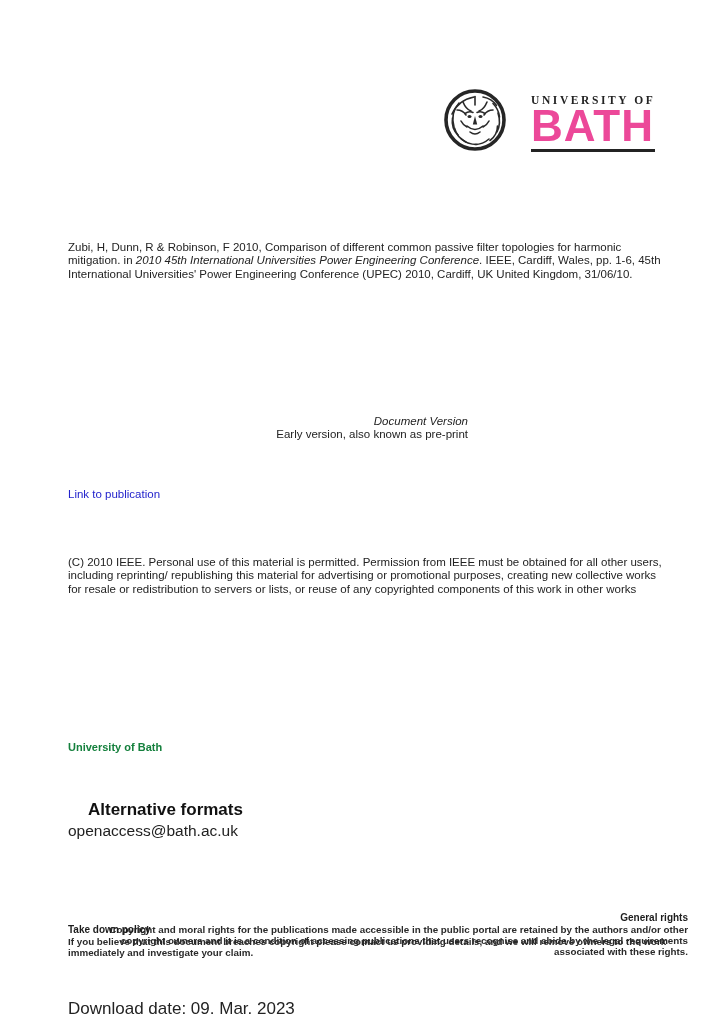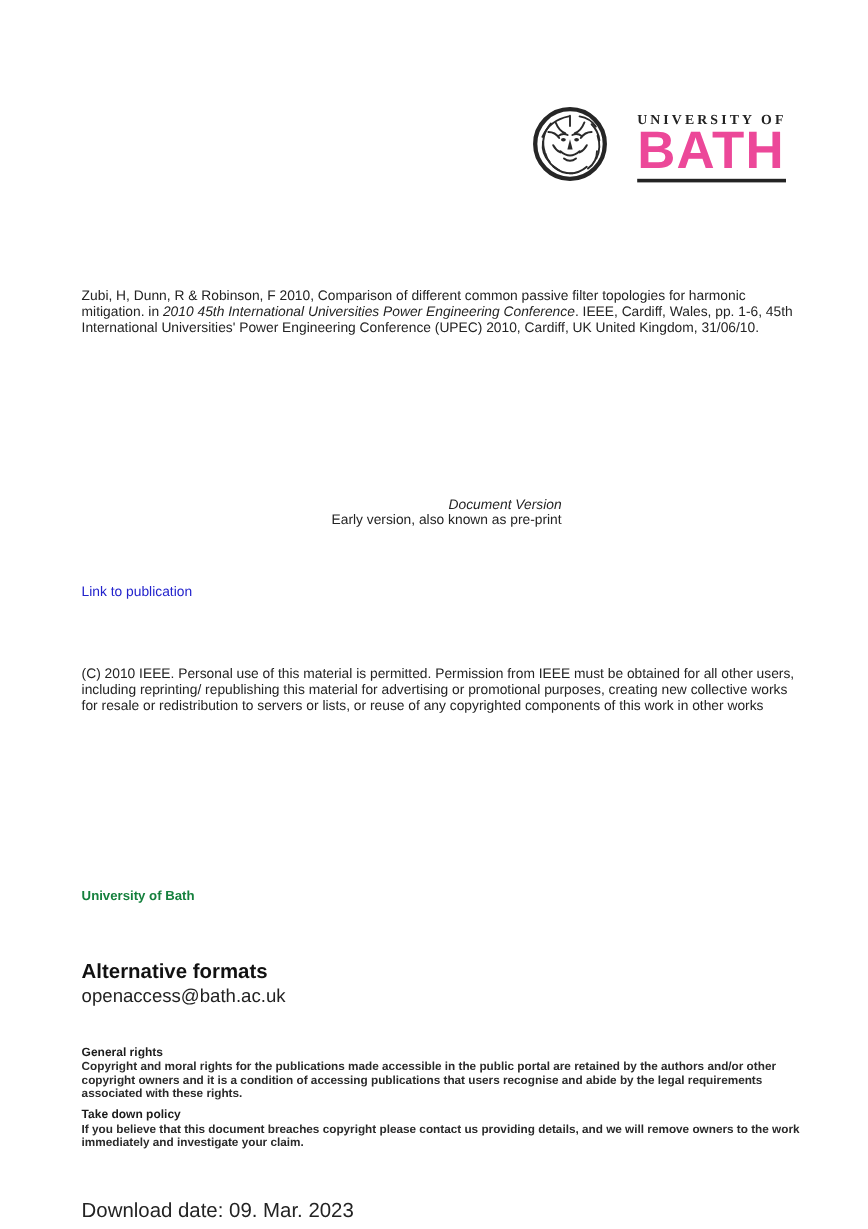--- a/index.html
+++ b/index.html
@@ -66,39 +66,40 @@
     font-size: 11px;
     font-weight: 700;
     color: #15803d;
   }
   .altformats-block { top: 799px; width: 620px; }
   .altformats-heading {
     font-size: 17px;
     font-weight: 700;
     line-height: 21px;
     color: #111111;
+    margin-left: 20px;
   }
   .altformats-body {
     font-size: 15.5px;
     line-height: 21.5px;
     color: #222222;
   }
   .fineprint-heading {
     font-size: 10px;
     font-weight: 700;
     line-height: 11.5px;
     color: #1c1c1c;
   }
   .fineprint-body {
     font-size: 9.8px;
     line-height: 11.3px;
     color: #2a2a2a;
     font-weight: bold;
   }
-  .rights-block   { top: 872px; width: 620px; }
+  .rights-block   { top: 912px; width: 620px; text-align: right; }
   .takedown-block { top: 924px; width: 620px; }
   .download-block { top: 999px; font-size: 17px; color: #232323; }
 </style>
 </head>
 <body>
 
 <div class="page">
 
   <div class="logo">
     <svg class="logo-emblem" viewBox="0 0 64 64" xmlns="http://www.w3.org/2000/svg">

